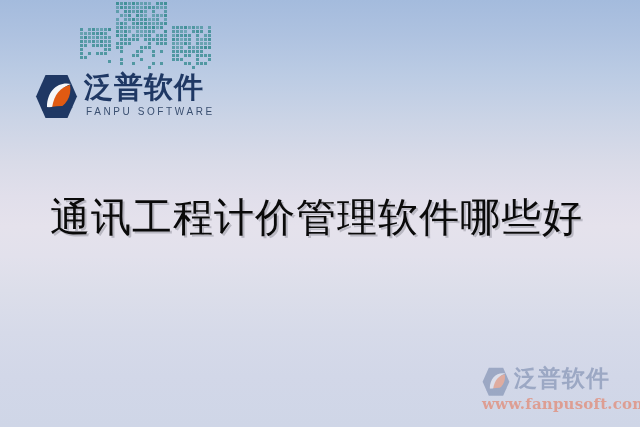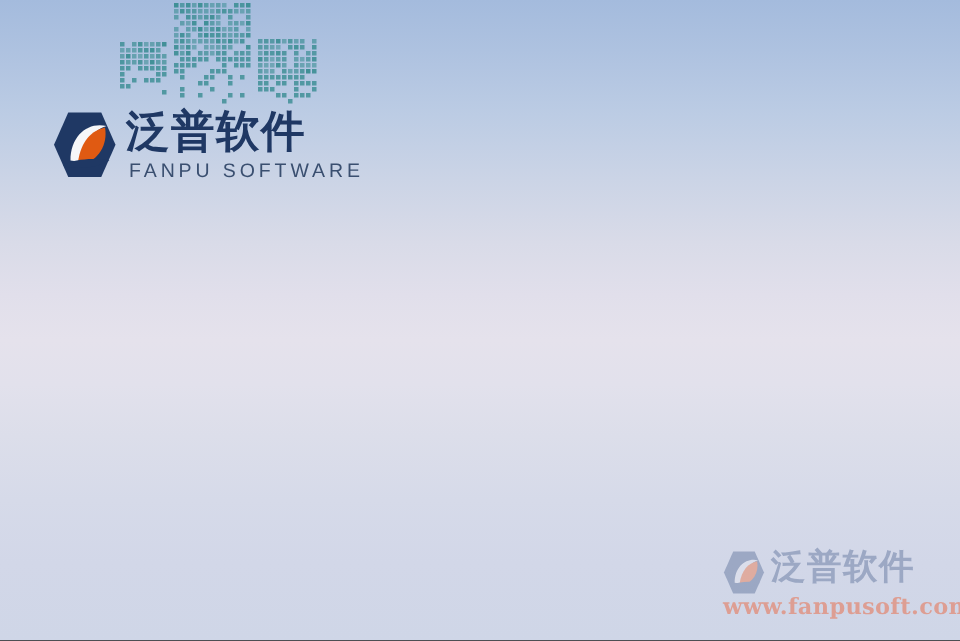--- a/index.html
+++ b/index.html
@@ -69,21 +69,21 @@
     line-height: 33px;
     color: #1f3864;
     letter-spacing: 1px;
     white-space: nowrap;
   }
   #logo-en {
     position: absolute;
     left: 54px;
     top: 36px;
     font-family: "Liberation Sans", sans-serif;
-    font-size: 13px;
+    font-size: 10px;
     font-weight: 400;
     color: #3a4f70;
     letter-spacing: 2.6px;
     white-space: nowrap;
   }
 
   
   #headline {
     position: absolute;
     left: 50px;
@@ -418,20 +418,21 @@
         <path d="M13.5 1 L35.5 1 L45 22.5 L35.5 44 L13.5 44 L4 22.5 Z" fill="#1f3864"></path>
         <path d="M15 33 C15 16, 27 7, 39 10 C32 12, 24 19, 22 34 Z" fill="#ffffff" opacity="0.96"></path>
         <path d="M20 34 C22 20, 29 13, 38 11 C40 22, 34 33, 22 36 Z" fill="#e05a12"></path>
         <path d="M10 36 C18 32, 30 31, 41 33 C33 38, 20 39, 11 37 Z" fill="#1f3864"></path>
       </svg>
     </div>
     <div id="logo-cn">泛普软件</div>
     <div id="logo-en">FANPU SOFTWARE</div>
   </div>
 
+  <div id="headline">通讯工程计价管理软件哪些好</div>
 
   <div id="watermark">
     <div id="wm-mark">
       <svg width="30" height="30" viewBox="0 0 46 46" xmlns="http://www.w3.org/2000/svg">
         <path d="M13.5 1 L35.5 1 L45 22.5 L35.5 44 L13.5 44 L4 22.5 Z" fill="#8d9bba"></path>
         <path d="M15 33 C15 16, 27 7, 39 10 C32 12, 24 19, 22 34 Z" fill="#e3e5ee" opacity="0.95"></path>
         <path d="M20 34 C22 20, 29 13, 38 11 C40 22, 34 33, 22 36 Z" fill="#e3a08c"></path>
         <path d="M10 36 C18 32, 30 31, 41 33 C33 38, 20 39, 11 37 Z" fill="#8d9bba"></path>
       </svg>
     </div>

